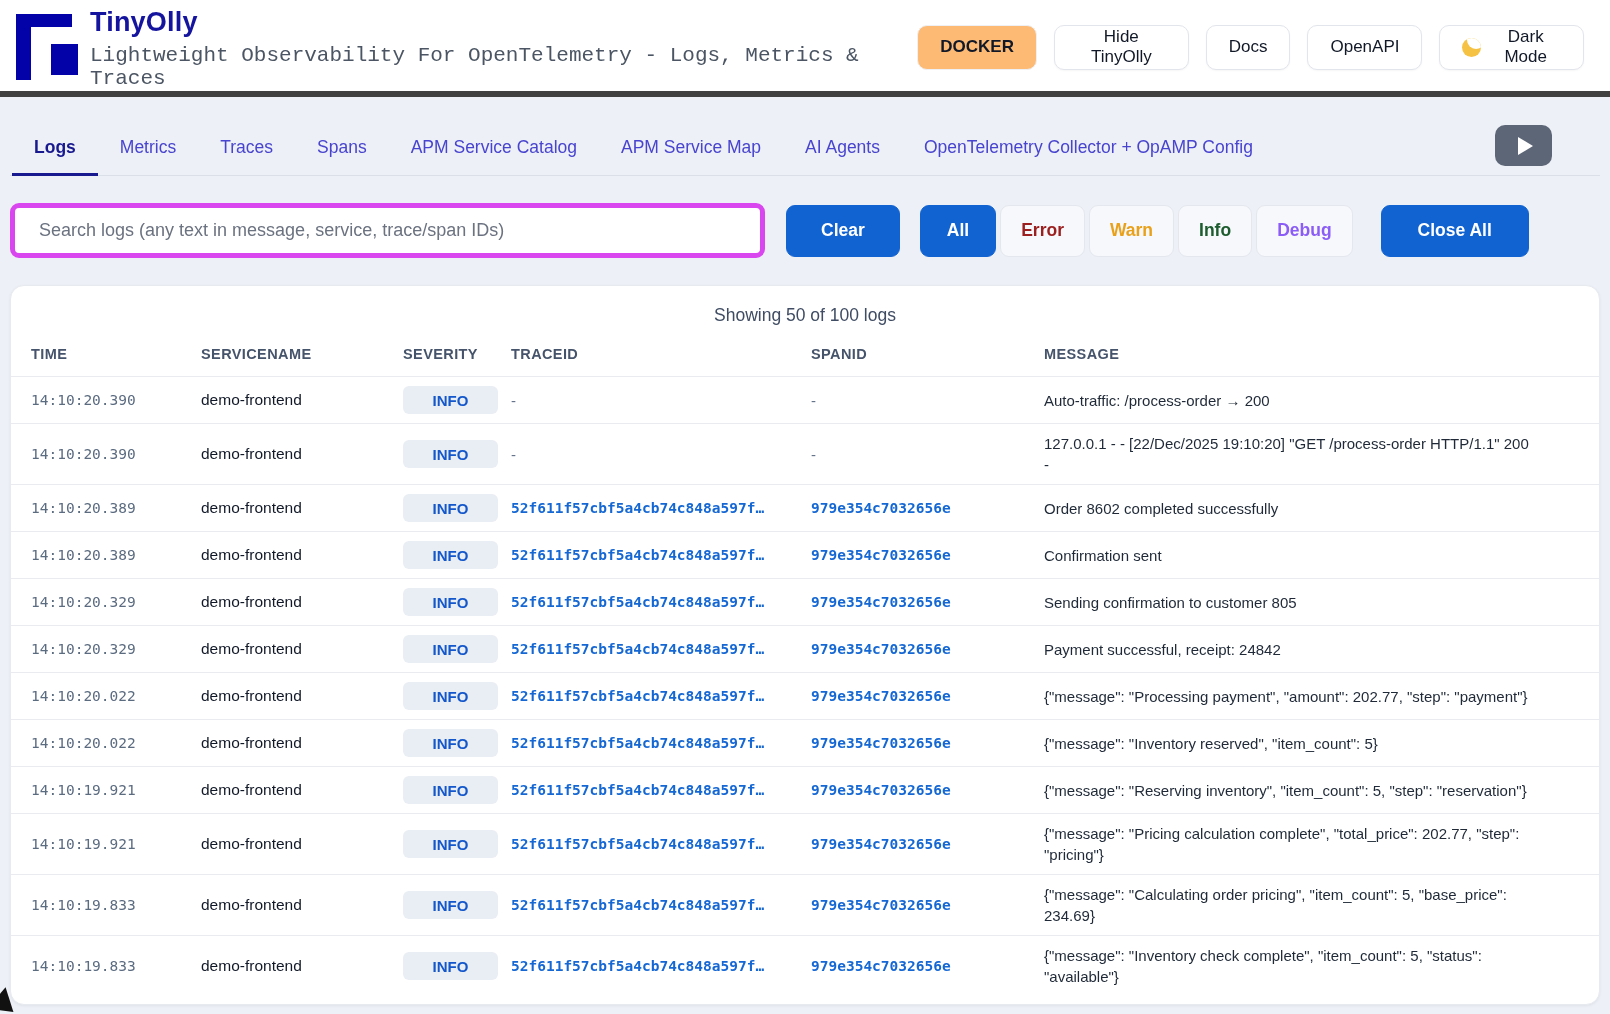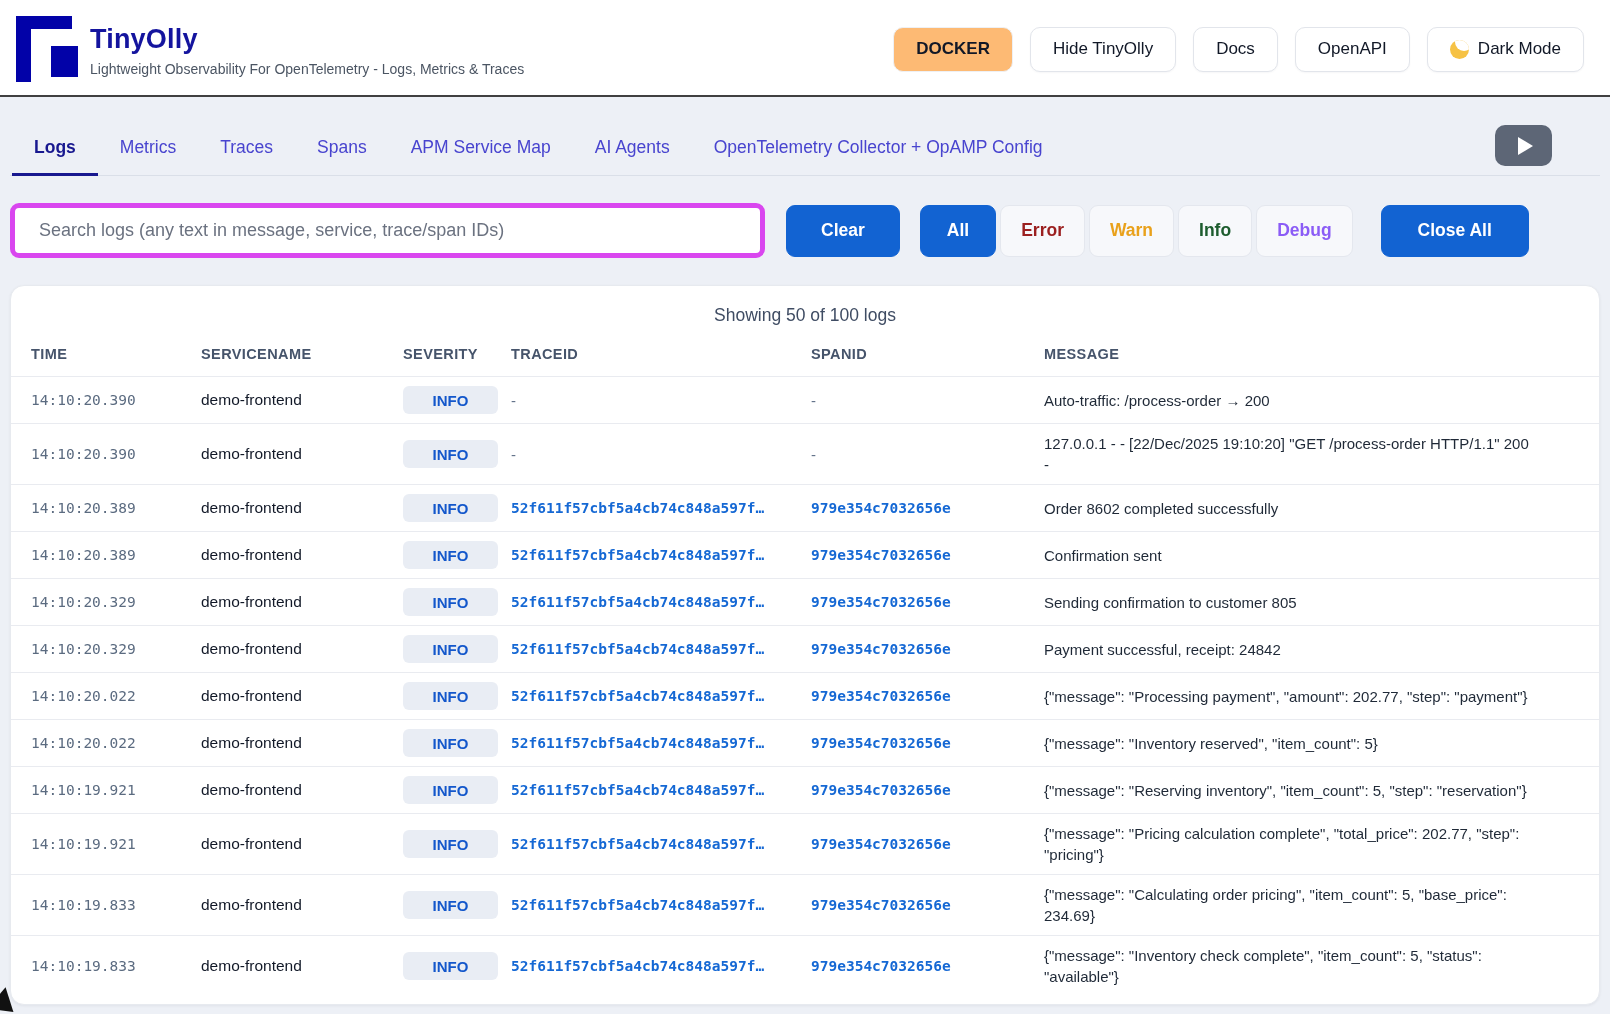--- a/index.html
+++ b/index.html
@@ -11,41 +11,41 @@
     color:#1f2937;
   }
 
   
   header {
     background:#ffffff;
     height:97px;
     display:flex;
     align-items:center;
     padding:3px 26px 0 16px;
-    border-bottom:2px solid #404040;
+    border-bottom:6px solid #404040;
   }
   .logo {
     width:56px; height:66px;
     border-left:15px solid #0202a8;
     border-top:13px solid #0202a8;
     position:relative;
     margin-right:18px;
     flex:0 0 auto;
   }
   .logo-sq {
     position:absolute; left:20px; top:17px;
     width:27px; height:31px;
     background:#0202a8;
   }
   .titles { flex:1 1 auto; padding-top:2px; }
   .app-title {
     font-size:27px; font-weight:bold; color:#14149e;
     letter-spacing:0.2px; line-height:1.2;
   }
-  .app-subtitle { font-size:14px; color:#4b5563; margin-top:6px; }
+  .app-subtitle { font-size:21px; color:#4b5563; margin-top:6px;font-family:Liberation Mono, monospace; }
   .header-actions { display:flex; align-items:center; gap:17px; }
   .hbtn {
     background:#ffffff;
     border:1px solid #e2e5eb;
     border-radius:10px;
     height:45px;
     padding:0 22px;
     font-family:"Liberation Sans", sans-serif;
     font-size:17px;
     font-weight:500;
@@ -258,20 +258,21 @@
       </button>
     </div>
 </header>
 
 <nav class="tabs">
   <div class="tab-list" id="tab-list">
       <div class="tab active">Logs</div>
       <div class="tab">Metrics</div>
       <div class="tab">Traces</div>
       <div class="tab">Spans</div>
+      <div class="tab">APM Service Catalog</div>
       <div class="tab">APM Service Map</div>
       <div class="tab">AI Agents</div>
       <div class="tab">OpenTelemetry Collector + OpAMP Config</div>
     </div>
   <button class="play-btn">
     <span class="play-tri"></span>
   </button>
 </nav>
 
 <div class="toolbar">

